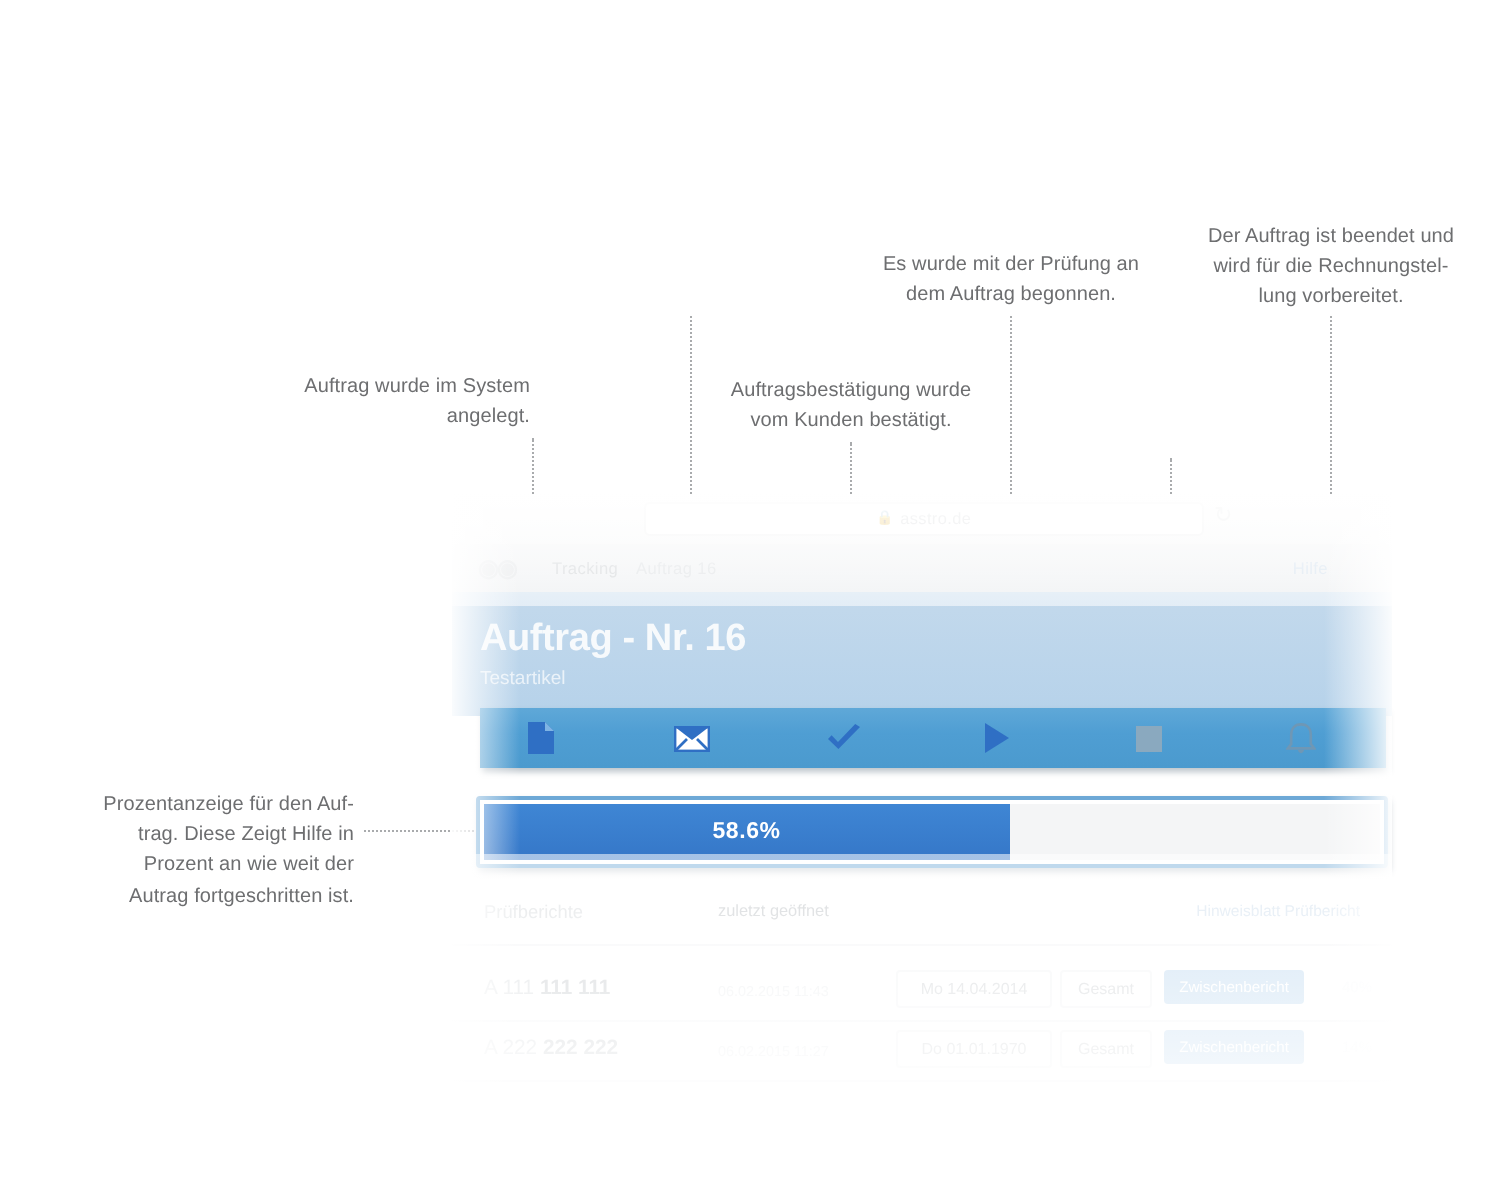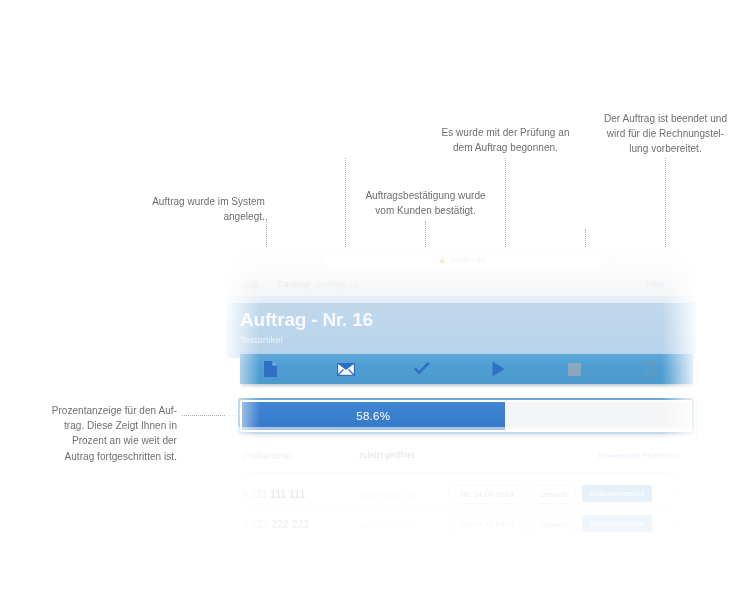--- a/index.html
+++ b/index.html
@@ -24,21 +24,21 @@
   
   .callout {
     position: absolute;
     color: #6d6e70;
     font-size: 10px;
     line-height: 15.2px;
     letter-spacing: 0.05px;
     white-space: pre-line;
   }
   .ca-center { text-align: center; }
-  .ca-right  { text-align: right; margin-top: 8px; }
+  .ca-right  { text-align: right; }
 
   
   .vline {
     position: absolute;
     width: 0;
     border-left: 1px dotted #a9abad;
   }
   .hline {
     position: absolute;
     height: 0;
@@ -285,20 +285,21 @@
     overflow: hidden;
   }
   .progress-fill {
     position: absolute;
     left: 0; top: 0;
     height: 100%;
     background: linear-gradient(to bottom, #3f86d4 0%, #3577c8 100%);
     display: flex;
     align-items: center;
     justify-content: center;
+    font-weight: bold;
   }
   .progress-label {
     color: #ffffff;
     font-size: 11.5px;
     letter-spacing: 0.3px;
   }
 </style>
 </head>
 <body>
 
@@ -313,21 +314,21 @@
 
   <div class="callout ca-center" style="left:348px; top:188px; width:155px;">Auftragsbestätigung wurde
 vom Kunden bestätigt.</div>
 
 
   <div class="callout ca-center" style="left:588px; top:111px; width:155px;">Der Auftrag ist beendet und
 wird für die Rechnungstel-
 lung vorbereitet.</div>
 
   <div class="callout ca-right" style="left:22px; top:395px; width:155px;">Prozentanzeige für den Auf-
-trag. Diese Zeigt Ihnen in
+trag. Diese Zeigt Hilfe in
 Prozent an wie weit der
 Autrag fortgeschritten ist.</div>
 
   <div class="vline" style="left:266px; top:219px; height:136px;"></div>
   <div class="vline" style="left:345px; top:158px; height:197px;"></div>
   <div class="vline" style="left:425px; top:221px; height:134px;"></div>
   <div class="vline" style="left:505px; top:158px; height:197px;"></div>
   <div class="vline" style="left:585px; top:229px; height:126px;"></div>
   <div class="vline" style="left:665px; top:158px; height:197px;"></div>
   <div class="hline" style="left:182px; top:415px; width:57px;"></div>

